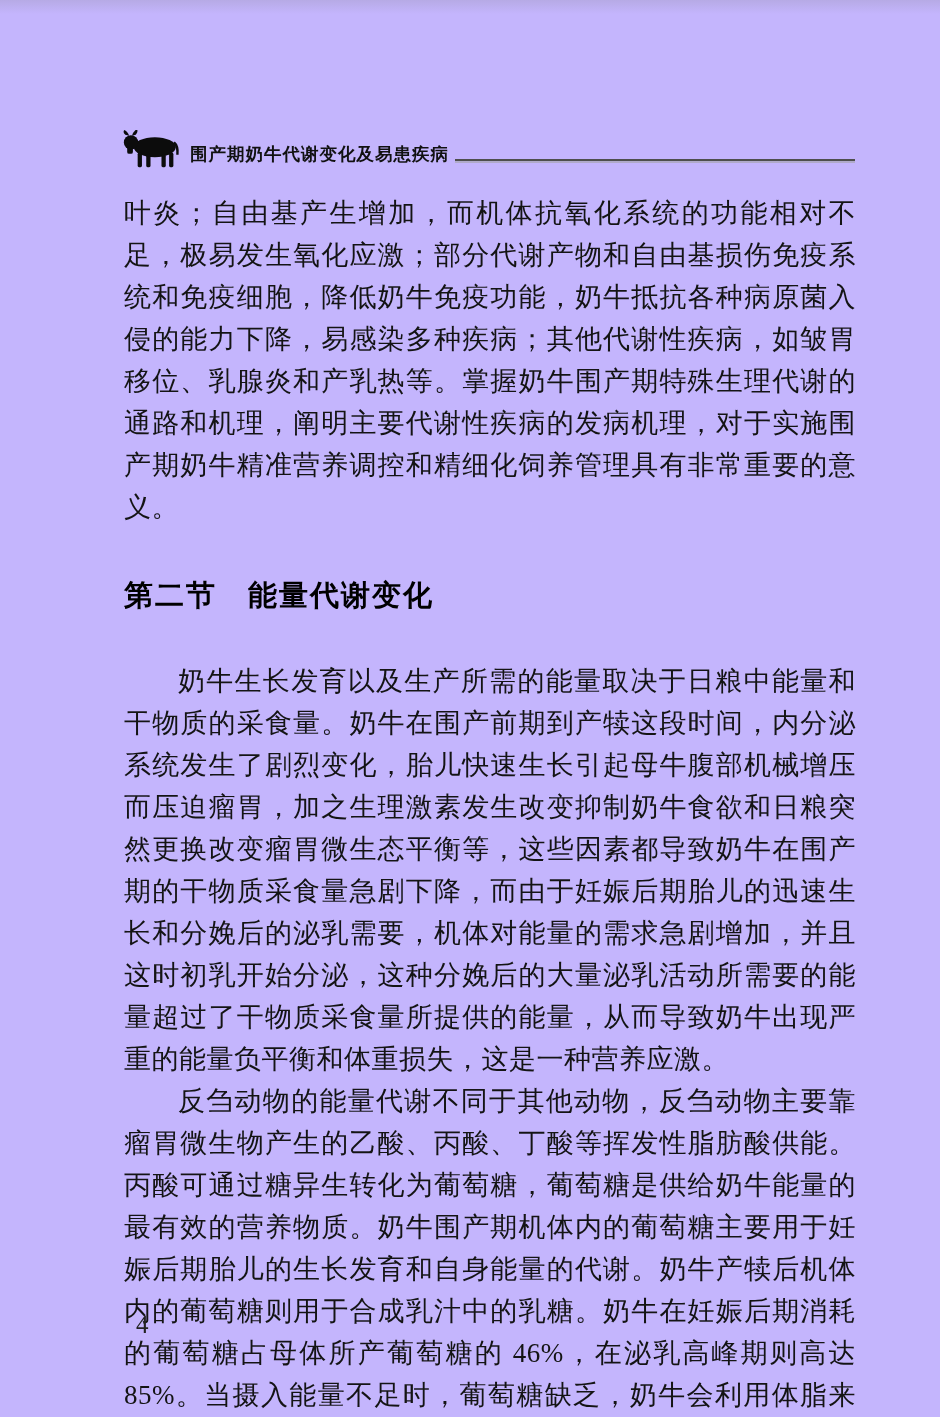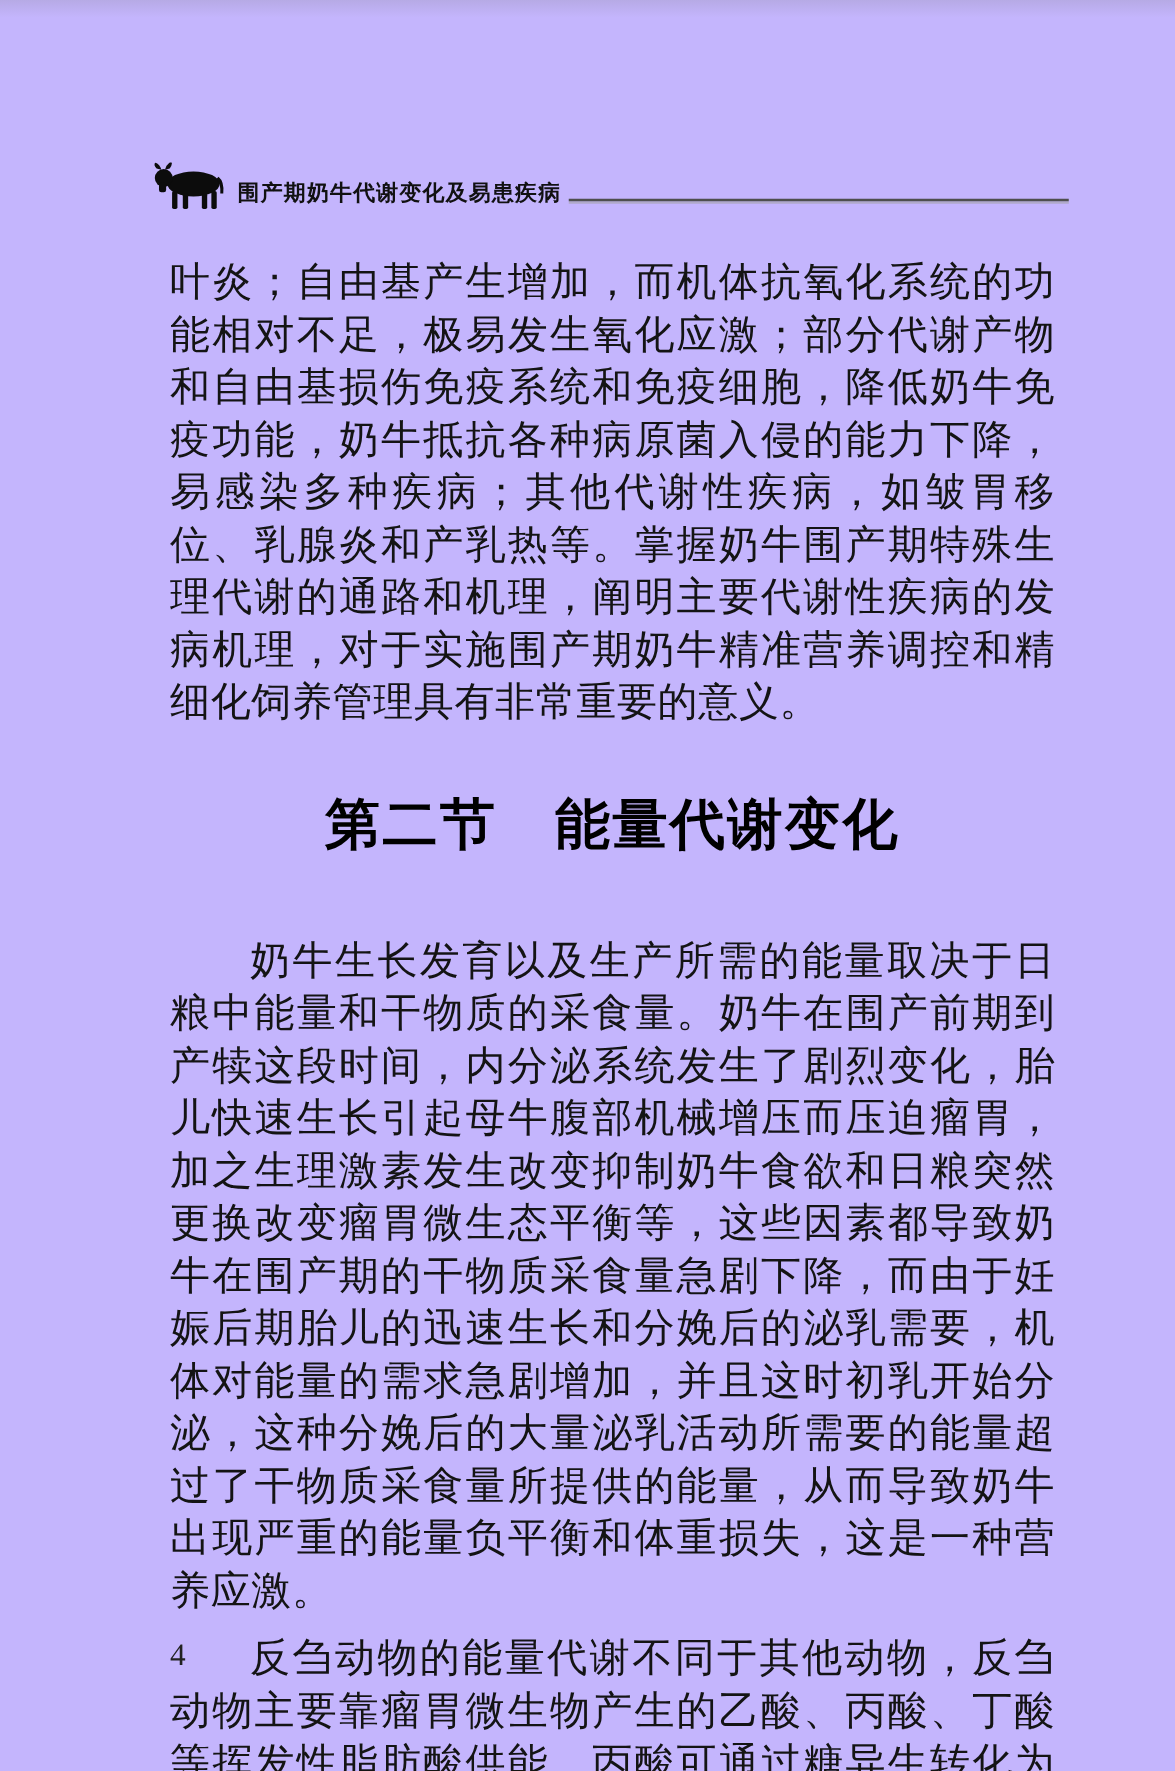--- a/index.html
+++ b/index.html
@@ -59,40 +59,40 @@
     box-shadow: 0 2px 0 rgba(160,160,160,0.55);
   }
 
   .body-text {
     position: absolute;
     top: 192px;
     left: 124px;
     width: 732px;
   }
   .para {
-    font-size: 32px;
+    font-size: 27px;
     line-height: 42px;
     text-align: justify;
     text-justify: inter-character;
-    margin: 12px;
+    margin: 0;
     letter-spacing: 0.5px;
     color: #141414;
   }
   .para.indent {
     text-indent: 2em;
   }
 
   .section-heading {
     font-family: "Liberation Sans", "DejaVu Sans", sans-serif;
     font-weight: bold;
-    font-size: 44px;
+    font-size: 29px;
     letter-spacing: 2px;
-    text-align: center;
+    text-align: left;
     color: #000;
-    margin: 48px 0 58px 0;
+    margin: 48px 0 44px 0;
   }
 
   .page-number {
     position: absolute;
     left: 136px;
     bottom: 78px;
     font-size: 25px;
     color: #222;
   }
 </style>

